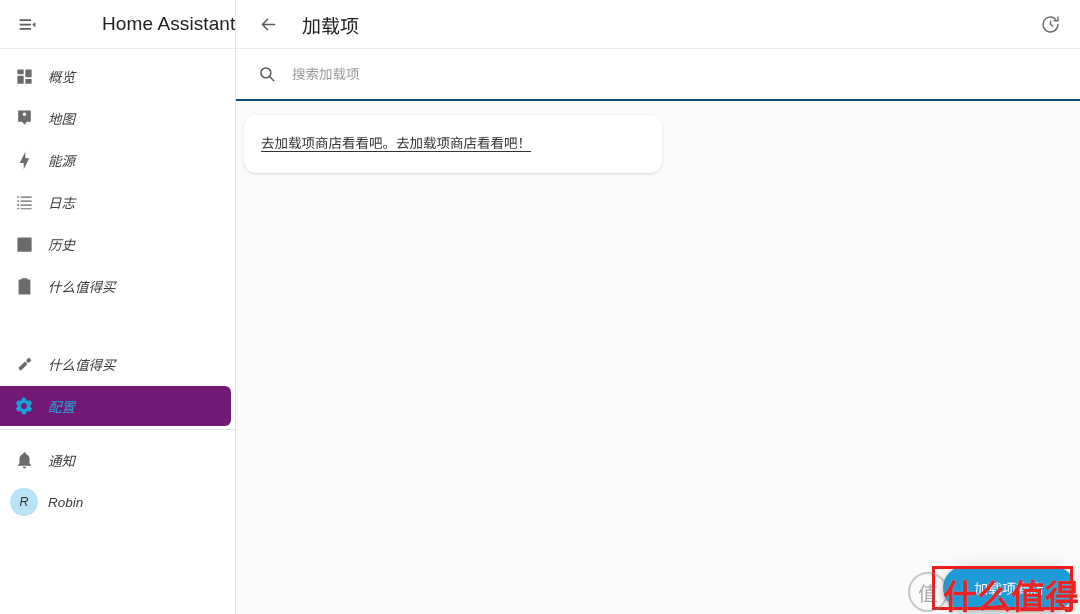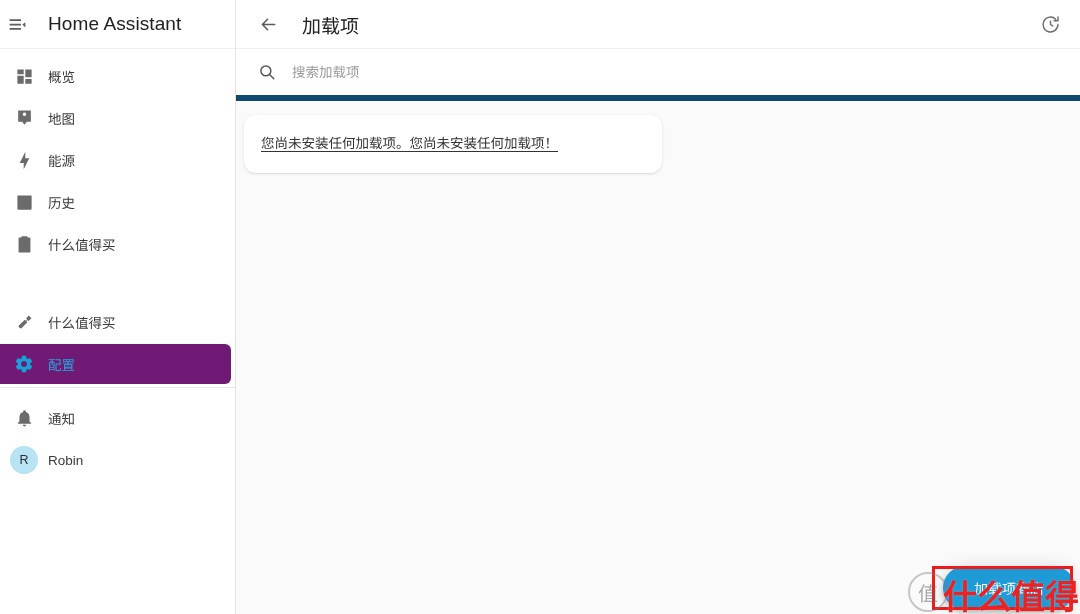--- a/index.html
+++ b/index.html
@@ -25,20 +25,22 @@
     display: flex;
     flex-direction: column;
     flex: 0 0 236px;
   }
   .sb-header {
     height: 49px;
     min-height: 49px;
     display: flex;
     align-items: center;
     border-bottom: 1px solid #ededed;
+    padding-left: 10px;
+    gap: 44px;
   }
   .menu-btn {
     width: 34px; height: 34px;
     display: flex; align-items: center; justify-content: center;
     border-radius: 50%;
     cursor: pointer;
     flex: 0 0 34px;
   }
   .sb-title {
     font-size: 19px;
@@ -55,20 +57,21 @@
     padding-top: 5px;
   }
   .sb-item {
     position: relative;
     height: 40px;
     margin: 2px 4px 2px 0;
     display: flex;
     align-items: center;
     border-radius: 0 6px 6px 0;
     cursor: pointer;
+    font-style: italic;
   }
   .sb-item .ic {
     width: 48px;
     min-width: 48px;
     display: flex;
     align-items: center;
     justify-content: center;
     color: #6b6b6b;
   }
   .sb-item .lbl {
@@ -133,21 +136,21 @@
     white-space: nowrap;
   }
   .tb-spacer { flex: 1 1 auto; }
 
   .searchbar {
     height: 52px; min-height: 52px;
     background: #ffffff;
     display: flex;
     align-items: center;
     padding-left: 22px;
-    border-bottom: 6px solid #0c4a6e;
+    border-bottom: 2px solid #0c4a6e;
   }
   .searchbar .sicon {
     color: #5a5a5a;
     display: flex; align-items: center;
     margin-right: 16px;
   }
   .searchbar input {
     border: none;
     outline: none;
     background: transparent;
@@ -277,20 +280,28 @@
 
       <div class="sb-item">
         <span class="ic">
           <svg width="19" height="19" viewBox="0 0 24 24" fill="currentColor">
             <path d="M11 15H6l7-14v8h5l-7 14v-8Z"></path>
           </svg>
         </span>
         <span class="lbl">能源</span>
       </div>
 
+      <div class="sb-item">
+        <span class="ic">
+          <svg width="19" height="19" viewBox="0 0 24 24" fill="currentColor">
+            <path d="M3 4h2v2H3V4m4 .5h14v1.5H7V4.5M3 9h2v2H3V9m4 .5h14V11H7V9.5M3 14h2v2H3v-2m4 .5h14V16H7v-1.5M3 19h2v1.5H3V19m4 .2h14v1.3H7v-1.3Z"></path>
+          </svg>
+        </span>
+        <span class="lbl">日志</span>
+      </div>
 
       <div class="sb-item">
         <span class="ic">
           <svg width="19" height="19" viewBox="0 0 24 24" fill="currentColor">
             <path d="M4 3h16a1 1 0 0 1 1 1v16a1 1 0 0 1-1 1H4a1 1 0 0 1-1-1V4a1 1 0 0 1 1-1m2.5 10.5h2V17h-2v-3.5m4-5h2V17h-2V8.5m4 2.5h2v6h-2v-6Z"></path>
           </svg>
         </span>
         <span class="lbl">历史</span>
       </div>
 
@@ -371,21 +382,21 @@
         <svg width="18" height="18" viewBox="0 0 24 24" fill="none" stroke="#5a5a5a" stroke-width="2" stroke-linecap="round">
           <circle cx="10.5" cy="10.5" r="6.6"></circle>
           <path d="M15.4 15.4 21 21"></path>
         </svg>
       </span>
       <input type="text" placeholder="搜索加载项" style="">
     </div>
 
     <div class="content">
       <div class="card">
-        <span class="card-link">您尚未安装任何加载项。您尚未安装任何加载项！</span>
+        <span class="card-link">去加载项商店看看吧。去加载项商店看看吧！</span>
       </div>
 
       <div class="fab">
         <span>加载项商店</span>
       </div>
     </div>
 
   </div>
 
   <div class="annot-box"></div>

